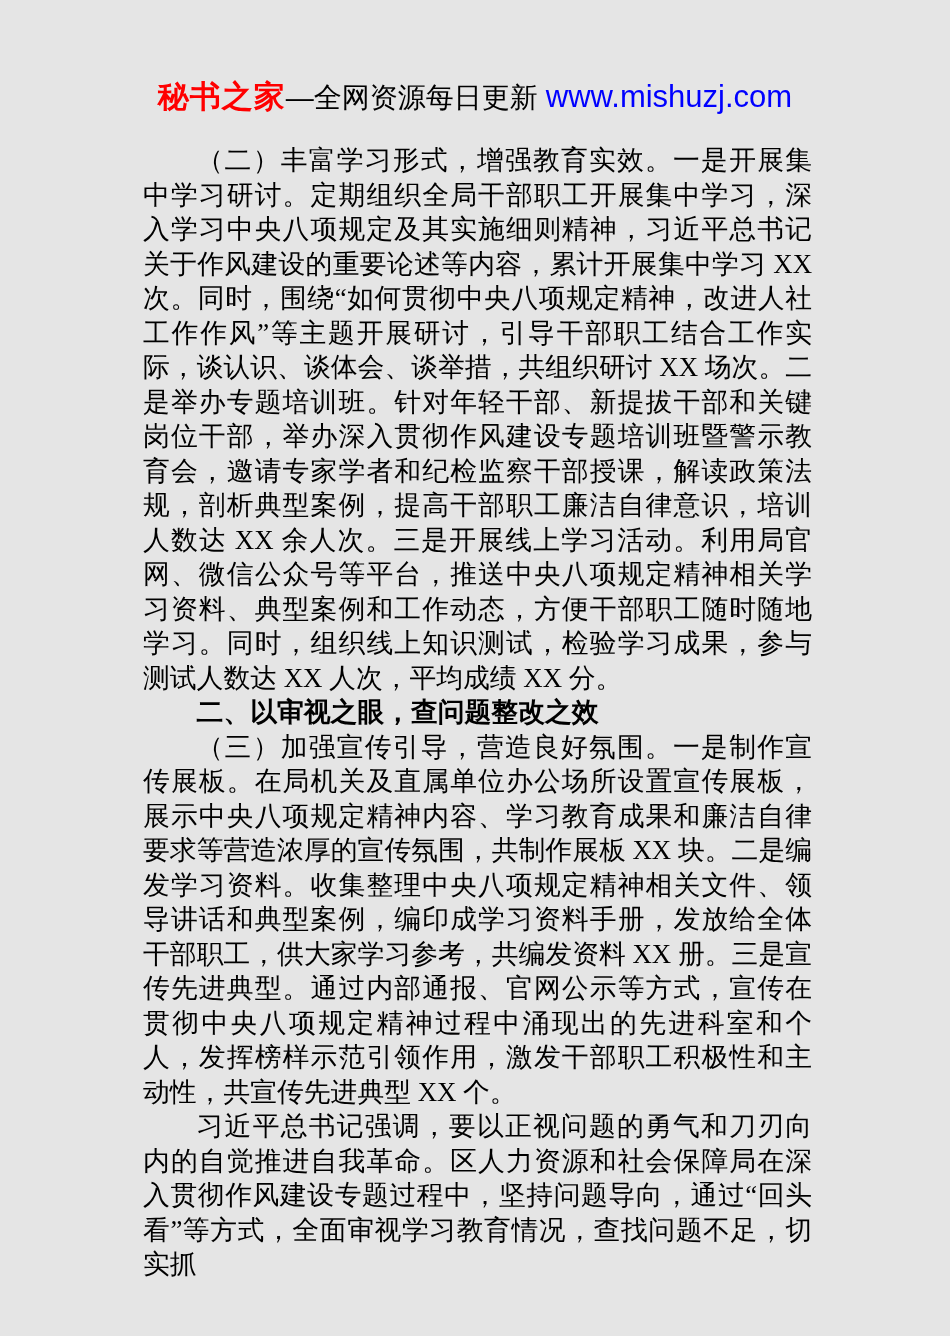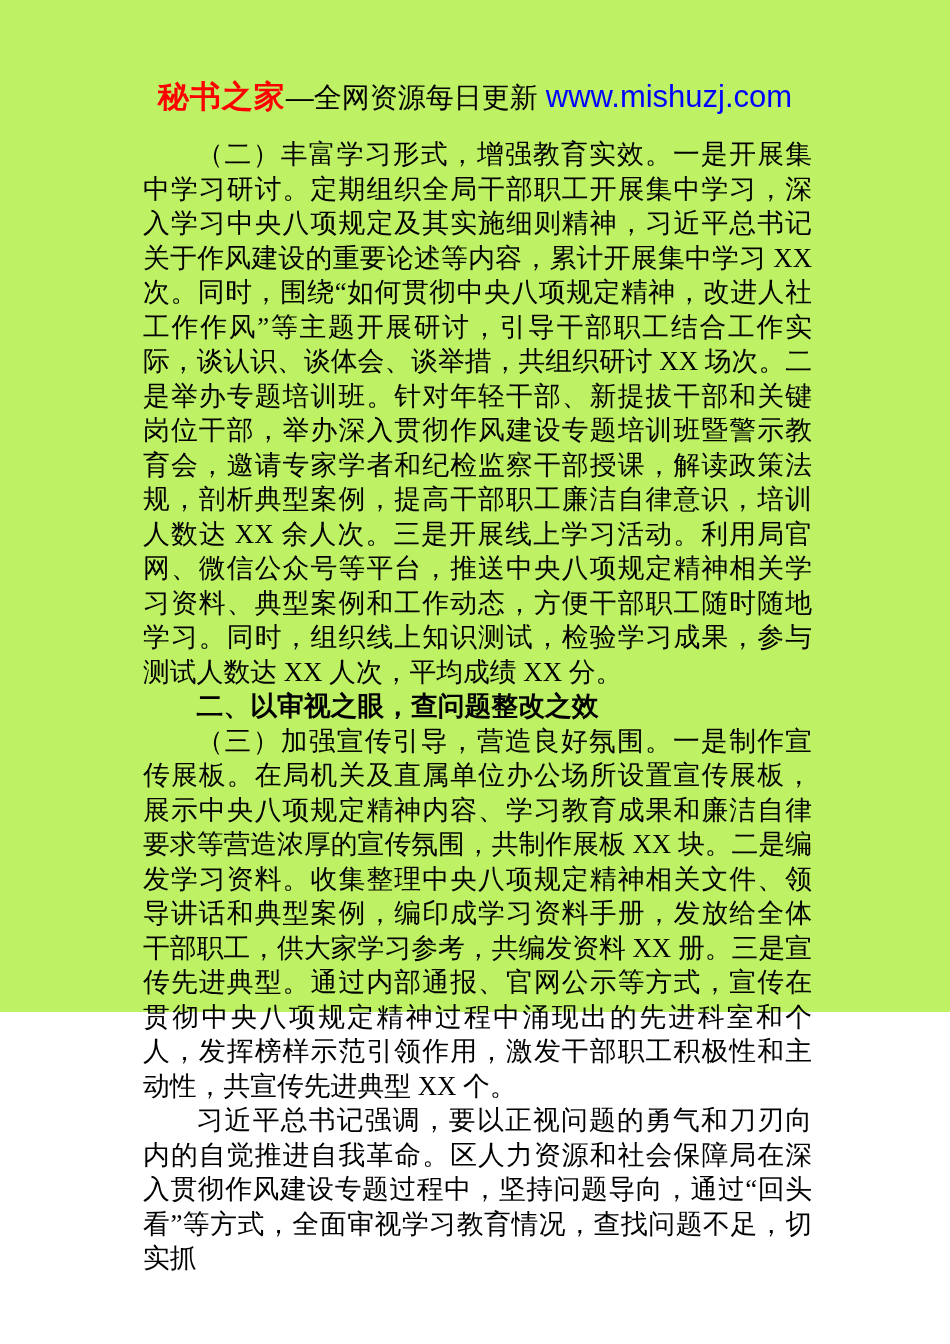--- a/index.html
+++ b/index.html
@@ -5,22 +5,22 @@
   html, body { margin: 0; padding: 0; background: #ffffff; }
   body {
     width: 950px;
     height: 1344px;
     overflow: hidden;
     font-family: "Liberation Serif", serif;
     color: #000000;
   }
   .page {
     width: 950px;
-    height: 1012px;
-    background: #bef264;
+    height: 1336px;
+    background: #e5e5e5;
     box-sizing: border-box;
   }
   .site-header {
     padding-top: 76px;
     text-align: center;
     white-space: nowrap;
     font-family: "Liberation Sans", sans-serif;
     line-height: 42px;
   }
   .brand {
@@ -34,21 +34,21 @@
     font-weight: 400;
     font-size: 28px;
   }
   .url {
     color: #0000ff;
     font-size: 31px;
     text-decoration: none;
     margin-left: 8px;
   }
   .doc {
-    margin: 14px 138px 0 143px;
+    margin: 20px 138px 0 143px;
     text-align: justify;
     font-size: 26.8px;
     line-height: 34.5px;
     font-family: "Liberation Serif", sans-serif;
     font-weight: 400;
   }
   .para {
     margin: 0;
     padding: 0;
     text-indent: 2em;

